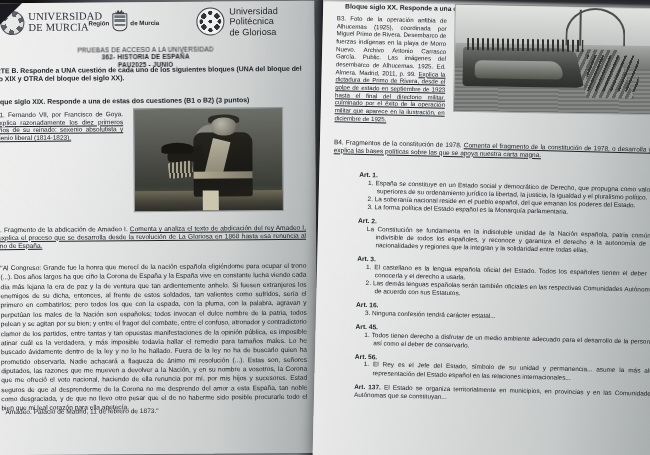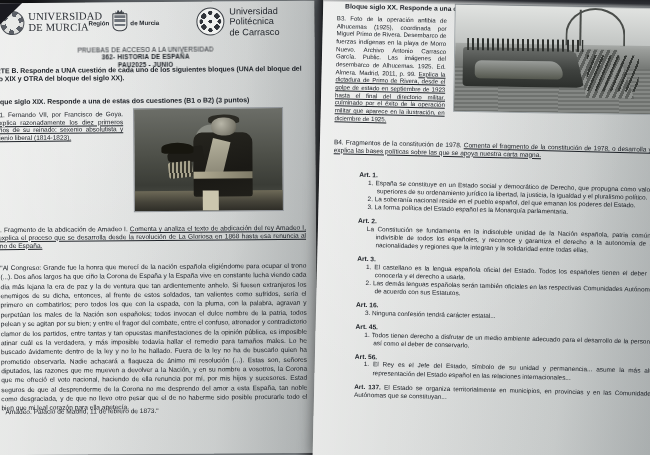--- a/index.html
+++ b/index.html
@@ -302,21 +302,21 @@
             <span class="rm-crown"></span>
           </span>
         <span class="rm-label">de Murcia</span>
       </div>
 
       <div class="upct-wrap">
         <div class="upct-seal"></div>
         <div class="upct-text">
           <div>Universidad</div>
           <div>Politécnica</div>
-          <div>de Carrasco</div>
+          <div>de Gloriosa</div>
         </div>
       </div>
 
       <div class="txt ctr soft" id="lp-header">
         <div>PRUEBAS DE ACCESO A LA UNIVERSIDAD</div>
         <div class="b">362- HISTORIA DE ESPAÑA</div>
         <div class="b">PAU2025 - JUNIO</div>
       </div>
 
       <div class="txt" id="lp-parteB">PARTE B. Responde a UNA cuestión de cada uno de los siguientes bloques (UNA del bloque del siglo XIX y OTRA del bloque del siglo XX).</div>

